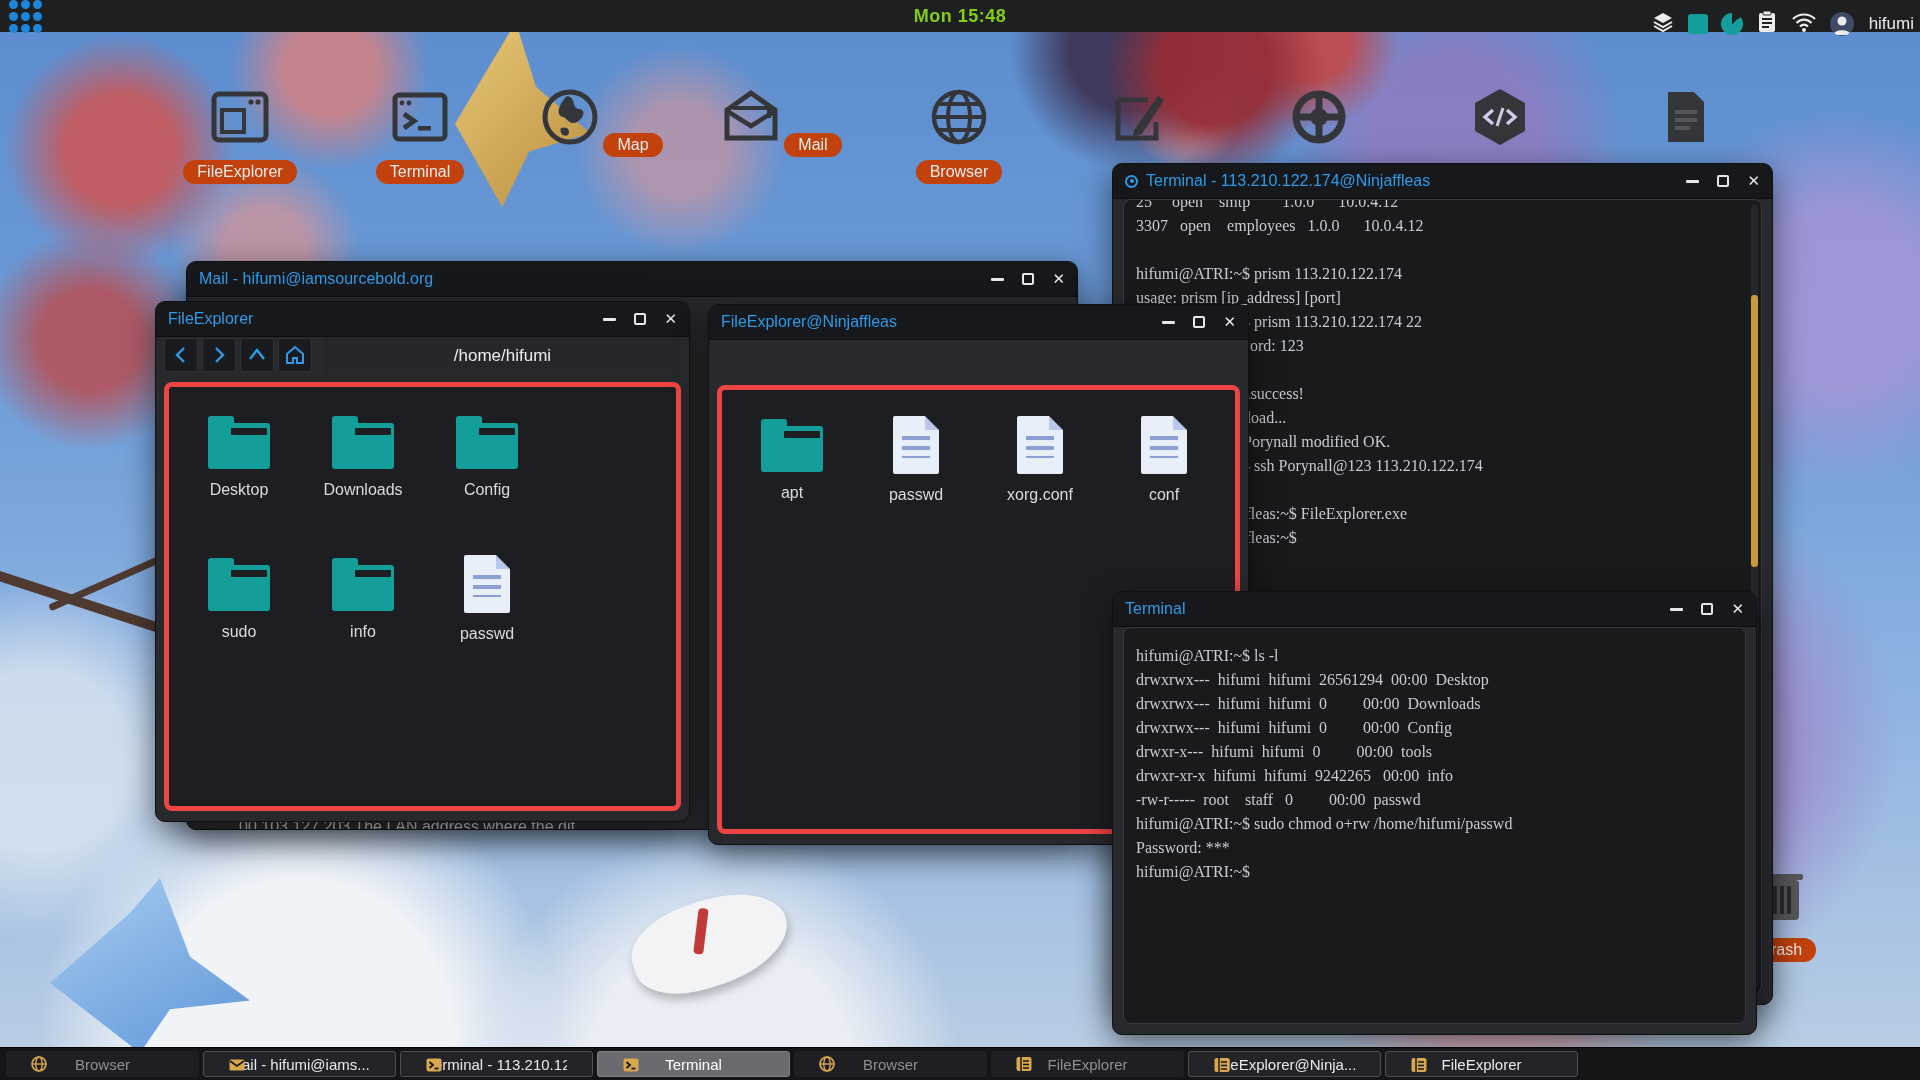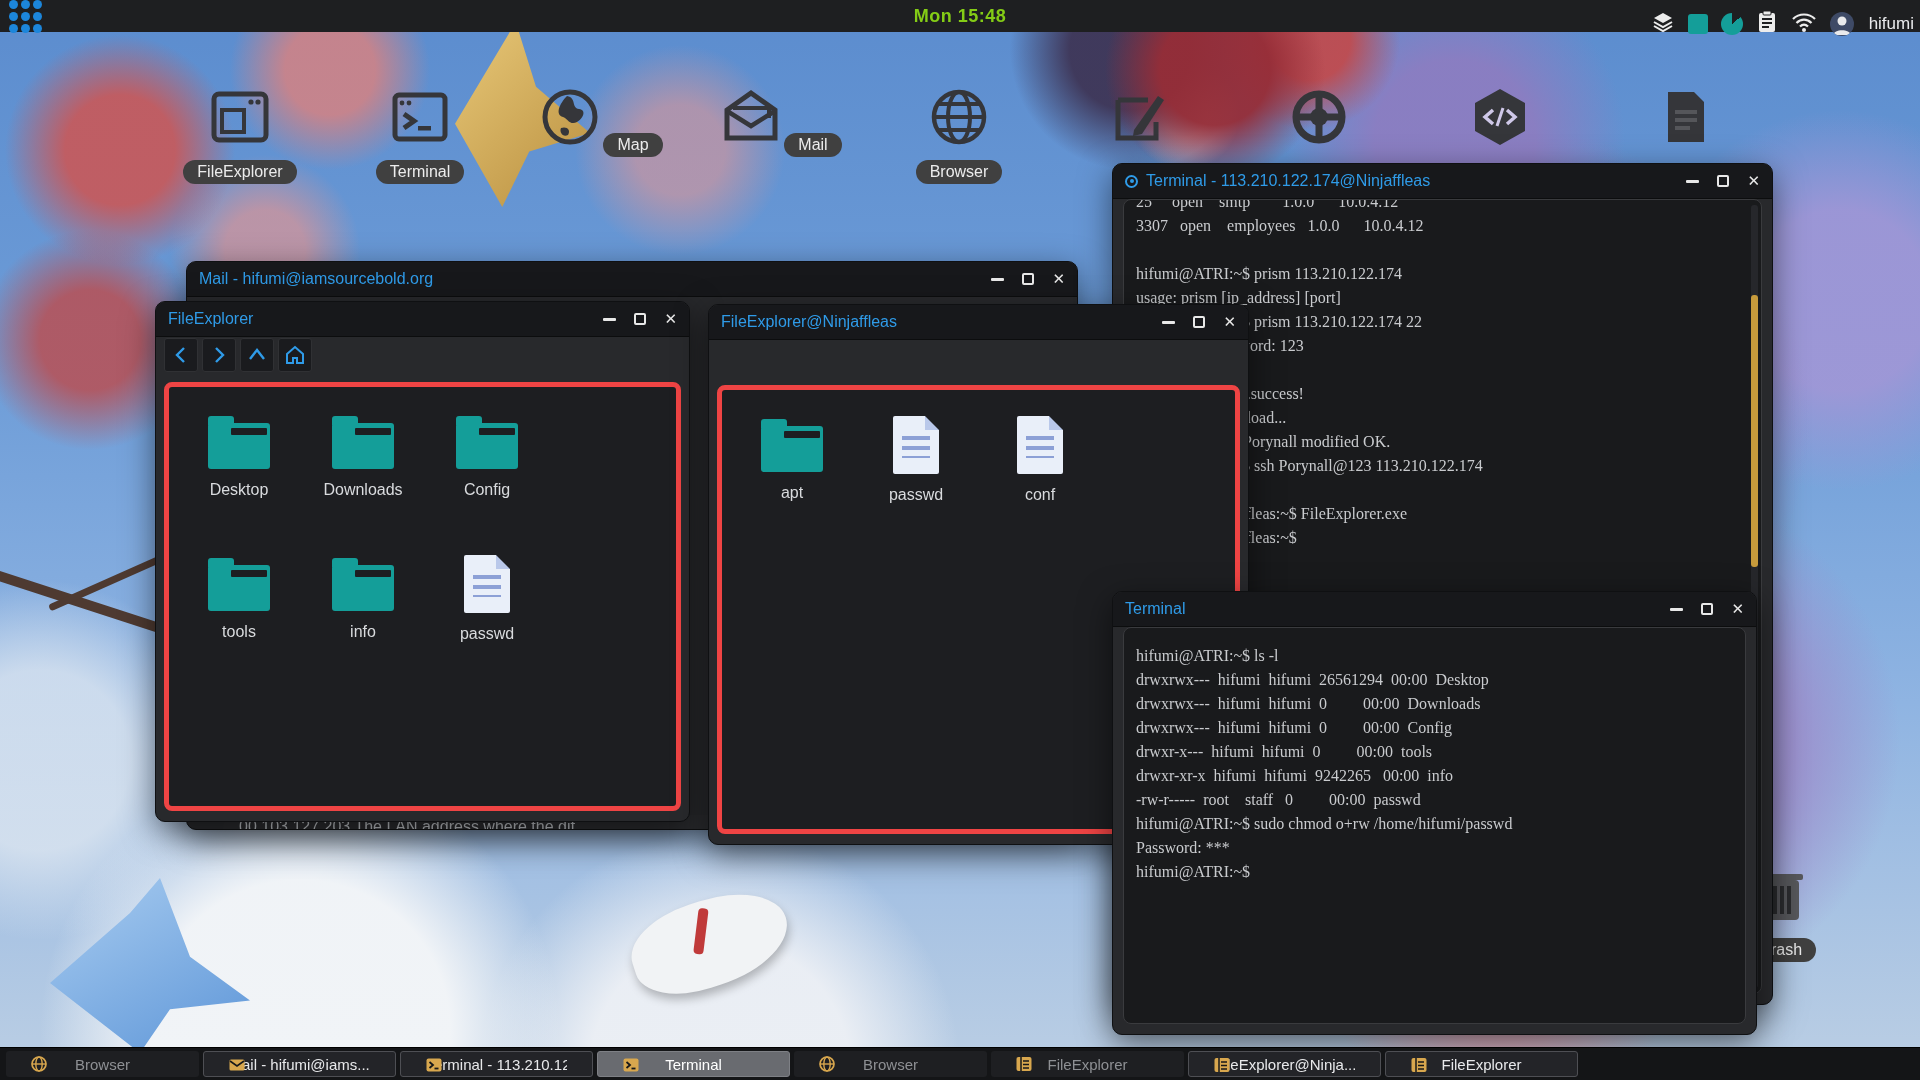--- a/index.html
+++ b/index.html
@@ -47,21 +47,21 @@
   .tray .sq { width:20px; height:20px; border-radius:3px; background:#149E99; }
   .tray .pie { width:22px; height:22px; border-radius:50%;
                background:conic-gradient(#1E1F21 0 14%, #149E99 14% 100%); }
   .tray .avatar { width:24px; height:24px; border-radius:50%; background:#3E4A66; display:flex;
                   align-items:center; justify-content:center; overflow:hidden; }
   .tray .uname { color:#E9EAEC; font-size:17px; margin-left:2px; }
 
   
   .dicon { position:absolute; width:130px; margin-left:-65px; text-align:center; z-index:1; cursor:pointer; }
   .dglyph { display:inline-block; width:66px; height:66px; }
-  .dlabel { display:inline-block; margin-top:6px; background:#404040; color:#ECECEC; font-size:16px;
+  .dlabel { display:inline-block; margin-top:6px; background:#c2410c; color:#ECECEC; font-size:16px;
             padding:3px 14px; border-radius:14px; white-space:nowrap; }
 
   
   .window { position:absolute; background:#28292C; border:1px solid #0F1012; border-radius:10px;
             box-shadow:0 10px 32px rgba(0,0,0,.5); overflow:hidden; }
   .titlebar { height:32px; background:#17181B; display:flex; align-items:center; padding:17px 12px;
               gap:8px; border-bottom:1px solid #0c0d0e; }
   .title { color:#2F9BE8; font-size:16px; white-space:nowrap; }
   .controls { margin-left:auto; display:flex; align-items:center; gap:18px; }
   .wc { display:inline-block; cursor:pointer; }
@@ -254,37 +254,38 @@
       <span class="navbtn">
         <svg width="20" height="20" viewBox="0 0 20 20">
             <path d="M3 14 L10 5 L17 14" fill="none" stroke="#2F9BE8" stroke-width="2.4"></path>
           </svg>
         </span>
       <span class="navbtn">
         <svg width="22" height="22" viewBox="0 0 22 22">
             <path d="M3 10 L11 3 L19 10 V19 H13 V14 H9 V19 H3 Z" fill="none" stroke="#2F9BE8" stroke-width="2"></path>
           </svg>
         </span>
+      <span class="pathbar">/home/hifumi</span>
     </div>
     <div class="fe-panel">
         <div class="fitem">
           <div class="glyph-folder"></div>
           <div class="flabel">Desktop</div>
         </div>
         <div class="fitem">
           <div class="glyph-folder"></div>
           <div class="flabel">Downloads</div>
         </div>
         <div class="fitem">
           <div class="glyph-folder"></div>
           <div class="flabel">Config</div>
         </div>
         <div class="fitem">
           <div class="glyph-folder"></div>
-          <div class="flabel">tools</div>
+          <div class="flabel">sudo</div>
         </div>
         <div class="fitem">
           <div class="glyph-folder"></div>
           <div class="flabel">info</div>
         </div>
         <div class="fitem">
           <div class="glyph-file"></div>
           <div class="flabel">passwd</div>
         </div>
       </div>
@@ -300,20 +301,24 @@
       </span>
     </div>
     <div class="fe-panel">
         <div class="fitem">
           <div class="glyph-folder"></div>
           <div class="flabel">apt</div>
         </div>
         <div class="fitem">
           <div class="glyph-file"></div>
           <div class="flabel">passwd</div>
+        </div>
+        <div class="fitem">
+          <div class="glyph-file"></div>
+          <div class="flabel">xorg.conf</div>
         </div>
         <div class="fitem">
           <div class="glyph-file"></div>
           <div class="flabel">conf</div>
         </div>
       </div>
   </div>
 
   <div class="window" id="win-term-local" style="left:1112px; top:591px; width:645px; height:444px; z-index:6;">
     <div class="titlebar">

